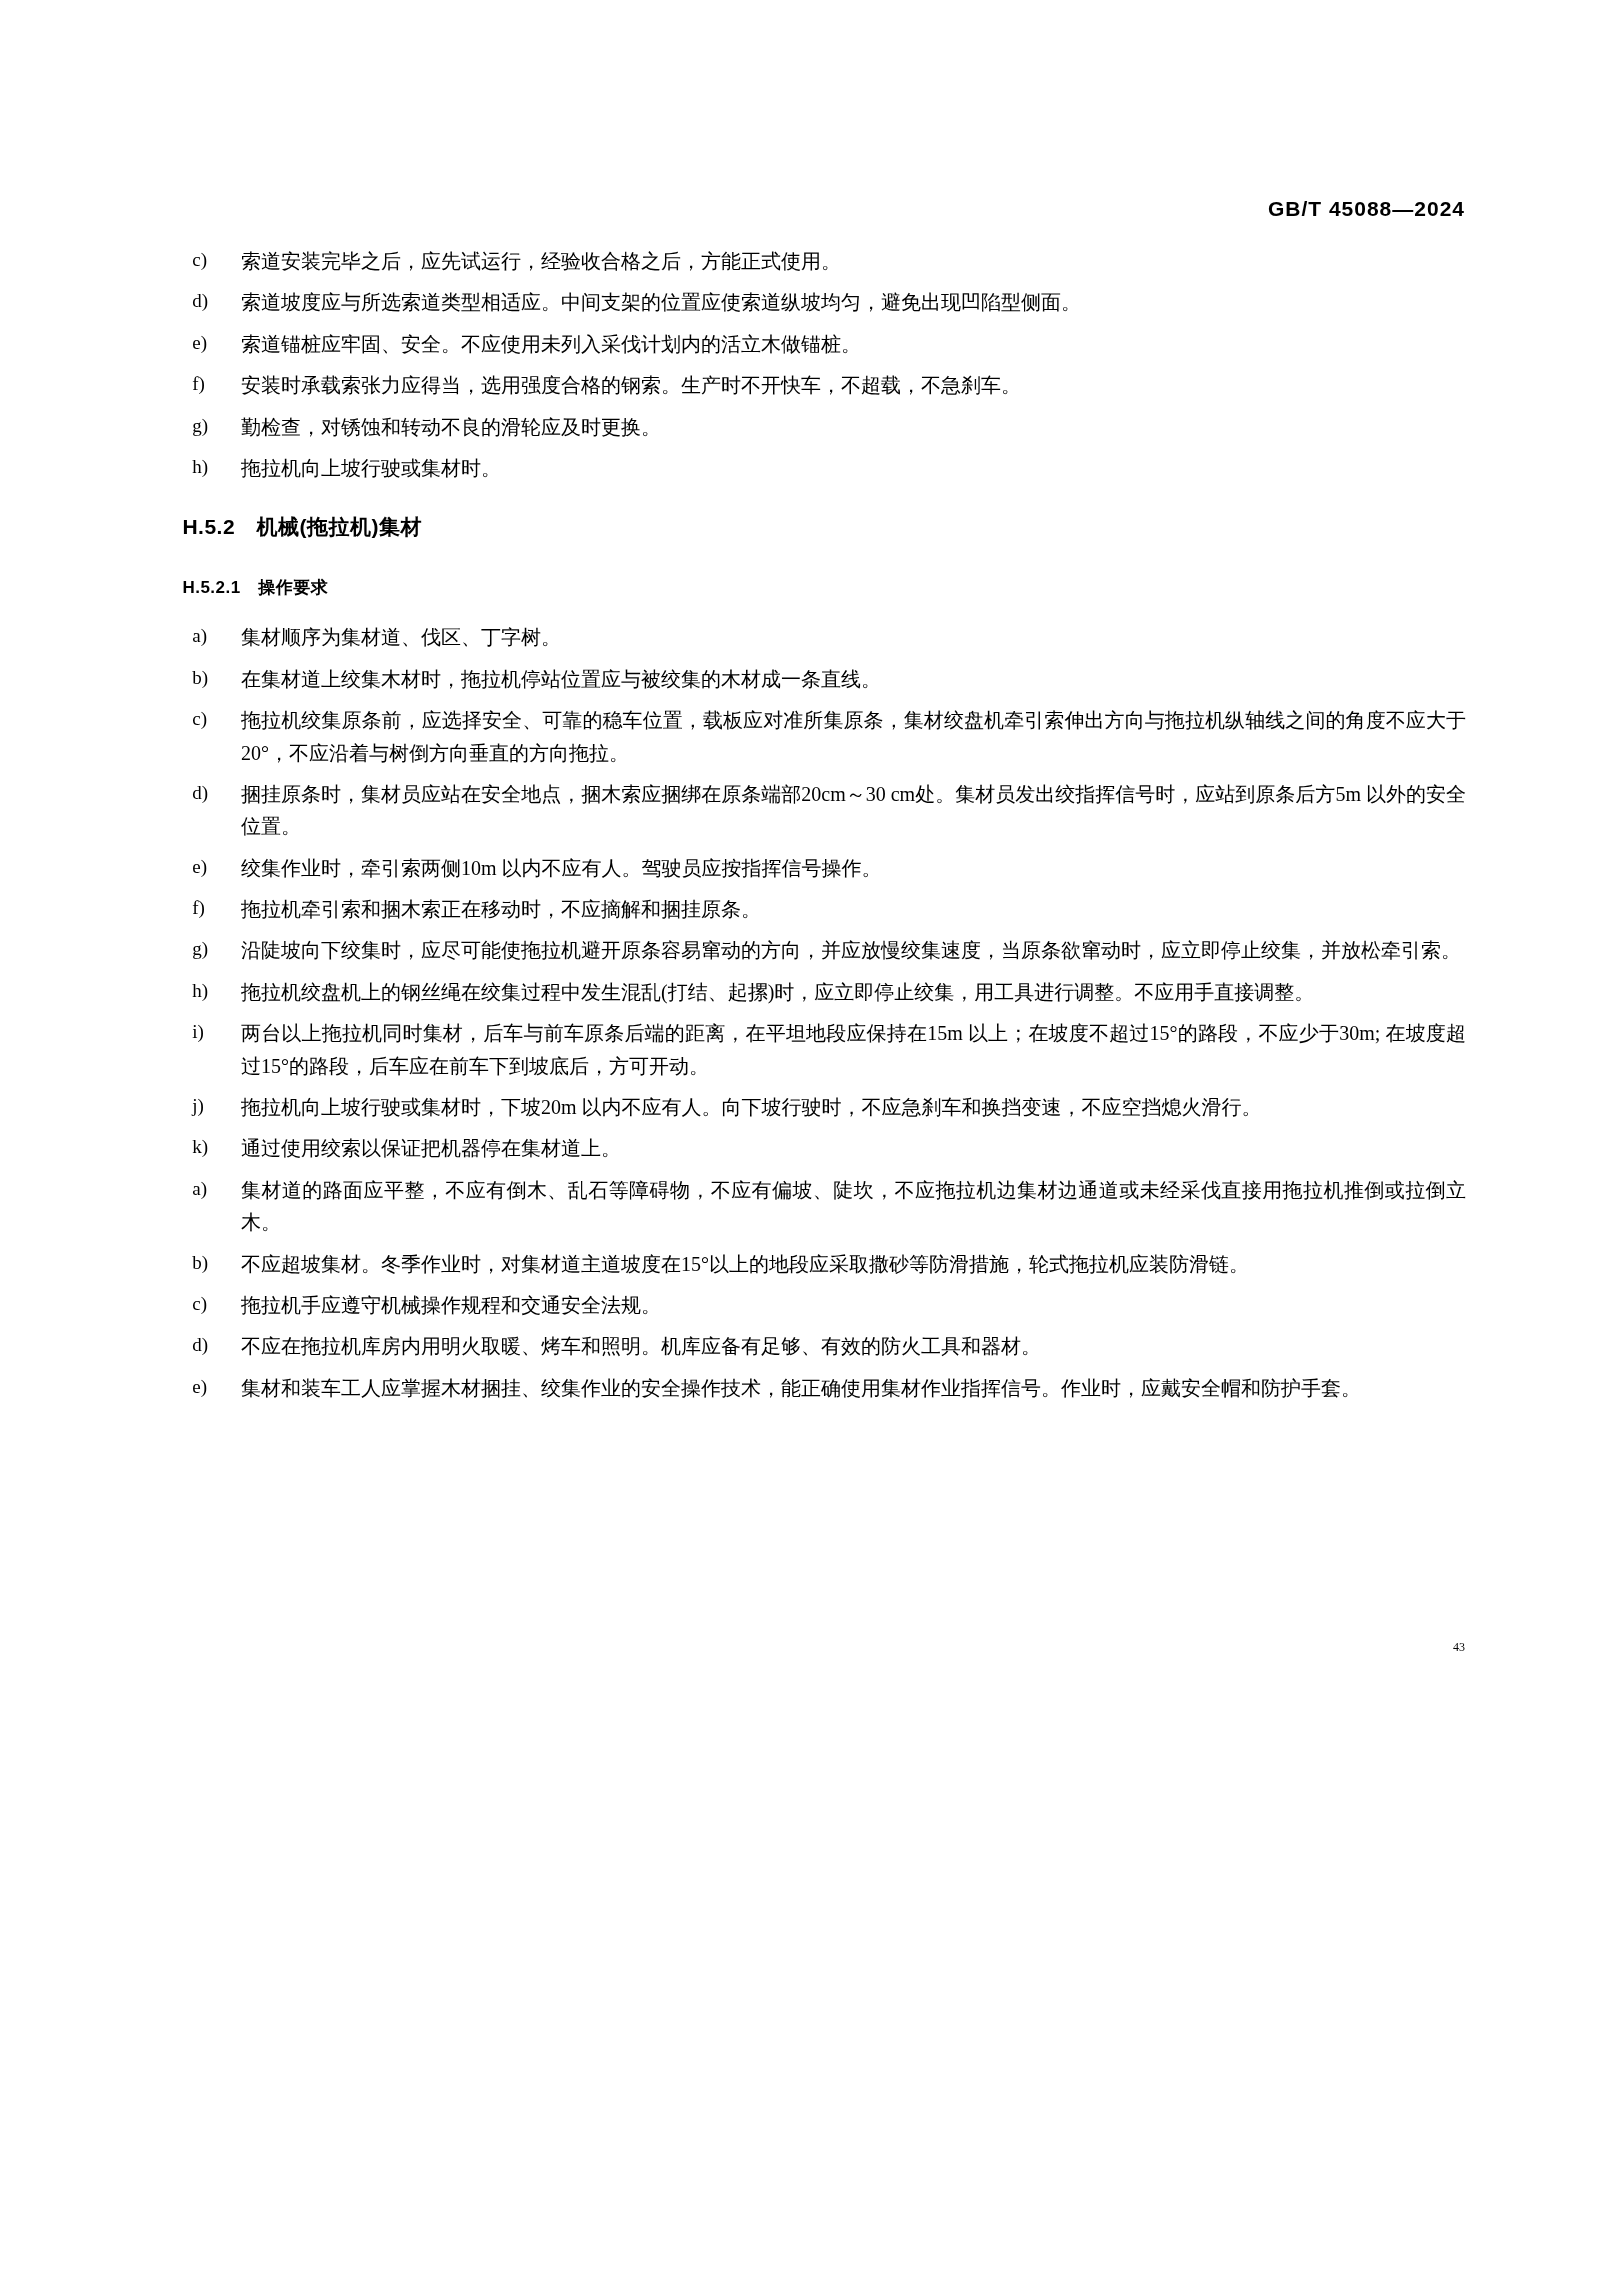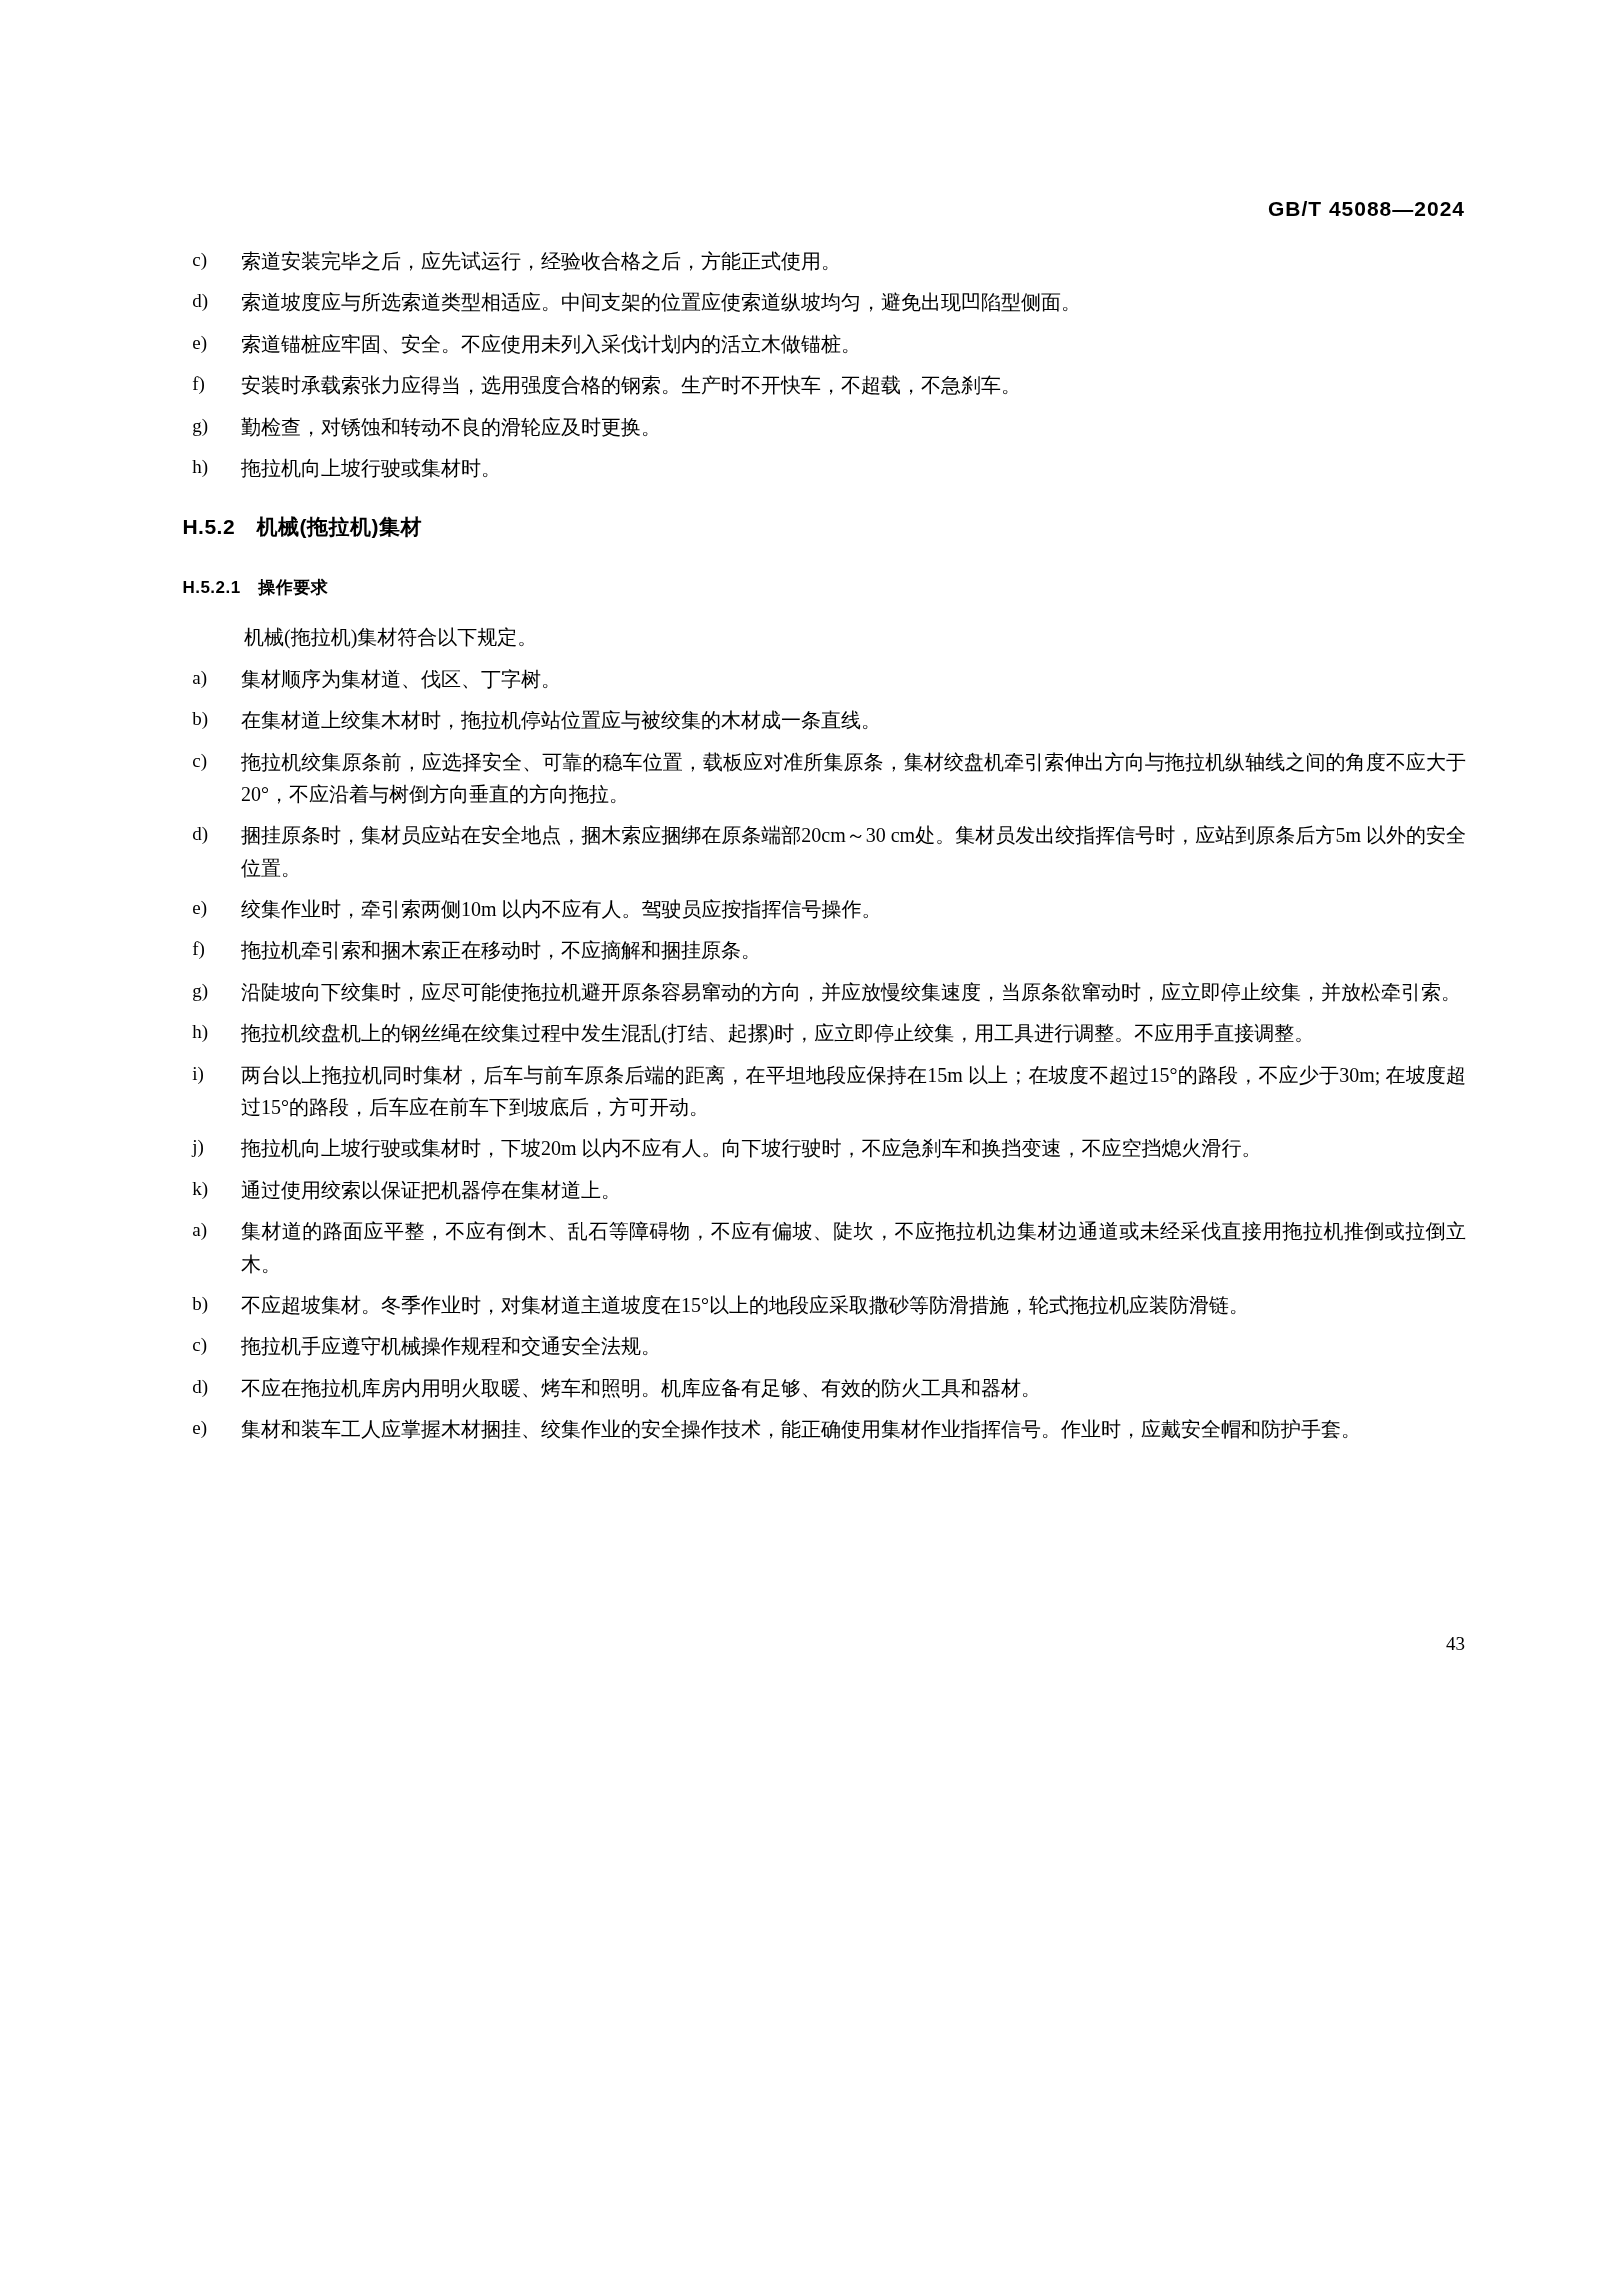--- a/index.html
+++ b/index.html
@@ -79,21 +79,21 @@
     line-height: 1.62;
     margin: 0 0 9px 0;
     text-indent: 40px;
     padding-left: 19px;
   }
   .page-number {
     position: absolute;
     bottom: 107px;
     right: 157px;
     font-family: "Liberation Serif", serif;
-    font-size: 19px;
+    font-size: 12px;
   }
 </style>
 </head>
 <body>
 
 <div class="page">
 
   <div class="header">GB/T 45088—2024</div>
 
   <div class="content">
@@ -122,21 +122,20 @@
       <li class="li">
         <span class="marker">h)</span>
         <span class="li-text">拖拉机向上坡行驶或集材时。</span>
       </li>
     </ul>
 
     <div class="section-h2">H.5.2　机械(拖拉机)集材</div>
 
     <div class="section-h3">H.5.2.1　操作要求</div>
 
-    <p class="para">机械(拖拉机)集材符合以下规定。</p>
 
     <ul class="list">
       <li class="li">
         <span class="marker">a)</span>
         <span class="li-text">集材顺序为集材道、伐区、丁字树。</span>
       </li>
       <li class="li">
         <span class="marker">b)</span>
         <span class="li-text">在集材道上绞集木材时，拖拉机停站位置应与被绞集的木材成一条直线。</span>
       </li>

